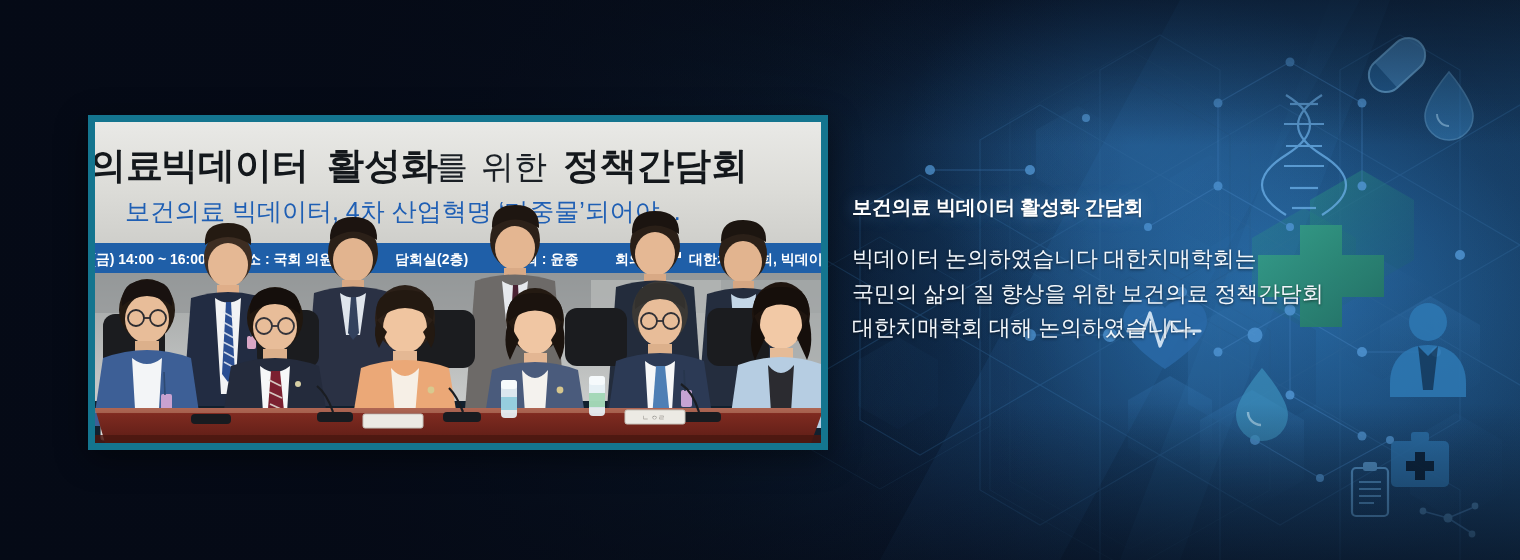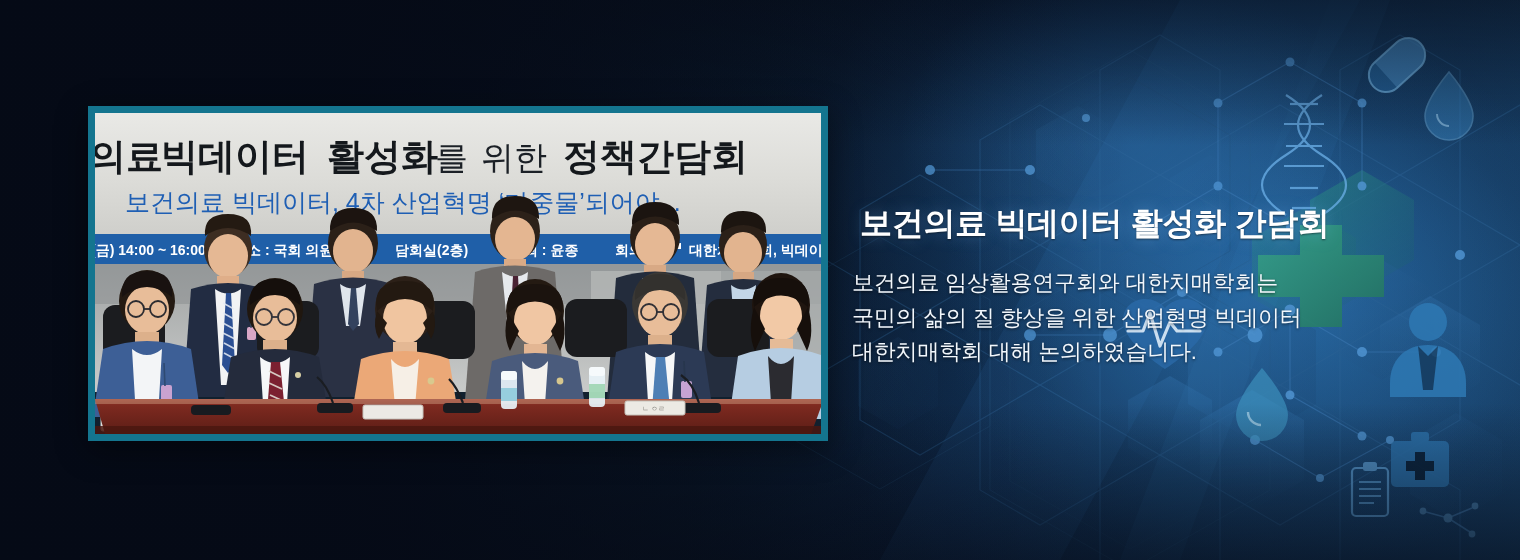--- a/index.html
+++ b/index.html
@@ -31,42 +31,42 @@
       linear-gradient(180deg, rgba(4,9,20,0.55) 0%, rgba(4,9,20,0) 26%, rgba(4,9,20,0) 72%, rgba(4,9,20,0.62) 100%);
     pointer-events: none;
   }
   .bg-svg { position: absolute; inset: 0; }
   .bg-svg svg { display: block; width: 1520px; height: 560px; }
 
   
   .photo-card {
     position: absolute;
     left: 88px;
-    top: 106px;
+    top: 115px;
     width: 740px;
     height: 335px;
     border: 7px solid #14758f;
     box-sizing: border-box;
     background: #11202e;
     overflow: hidden;
     box-shadow: 0 8px 30px rgba(0,0,0,0.45);
   }
   .photo-inner { position: absolute; inset: 0; }
   .photo-inner svg { display: block; width: 100%; height: 100%; }
 
   
   .text-block {
     position: absolute;
     left: 852px;
     top: 194px;
     width: 600px;
   }
   .headline {
-    margin: 8px;
-    font-size: 32px;
+    margin: 0;
+    font-size: 20px;
     font-weight: 700;
     line-height: 1.32;
     color: #ffffff;
     letter-spacing: -0.3px;
     text-shadow: 0 0 16px rgba(120,190,255,0.35), 0 1px 2px rgba(0,0,0,0.55);
     white-space: nowrap;
   }
   .body-copy {
     margin: 22px 0 0 0;
     font-size: 22px;
@@ -543,19 +543,19 @@
             <path d="M368,290 q-6,-16 -14,-24"></path>
           </g>
         </g>
       </svg>
     </div>
   </div>
 
   <div class="text-block">
     <h2 class="headline">보건의료 빅데이터 활성화 간담회</h2>
     <p class="body-copy">
-      <span class="line">보건의료 임상활용연구회와 대한치매학회는</span>
-      <span class="line">국민의 삶의 질 향상을 위한 산업혁명 빅데이터</span>
+      <span class="line">빅데이터 논의하였습니다 대한치매학회는</span>
+      <span class="line">국민의 삶의 질 향상을 위한 보건의료 정책간담회</span>
       <span class="line">대한치매학회 대해 논의하였습니다.</span>
     </p>
   </div>
 
 </div>
 
 </body></html>

